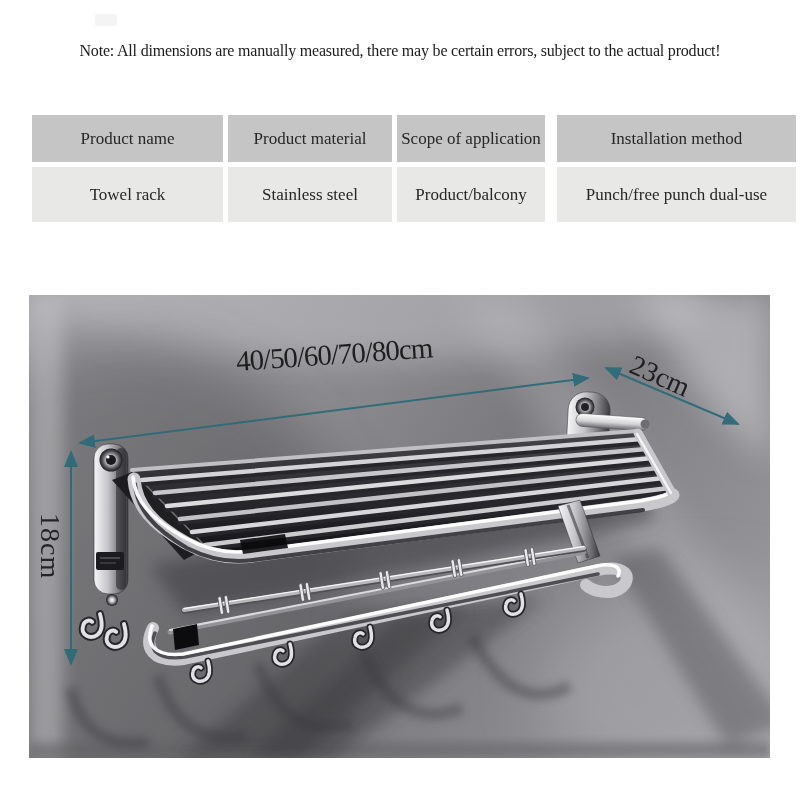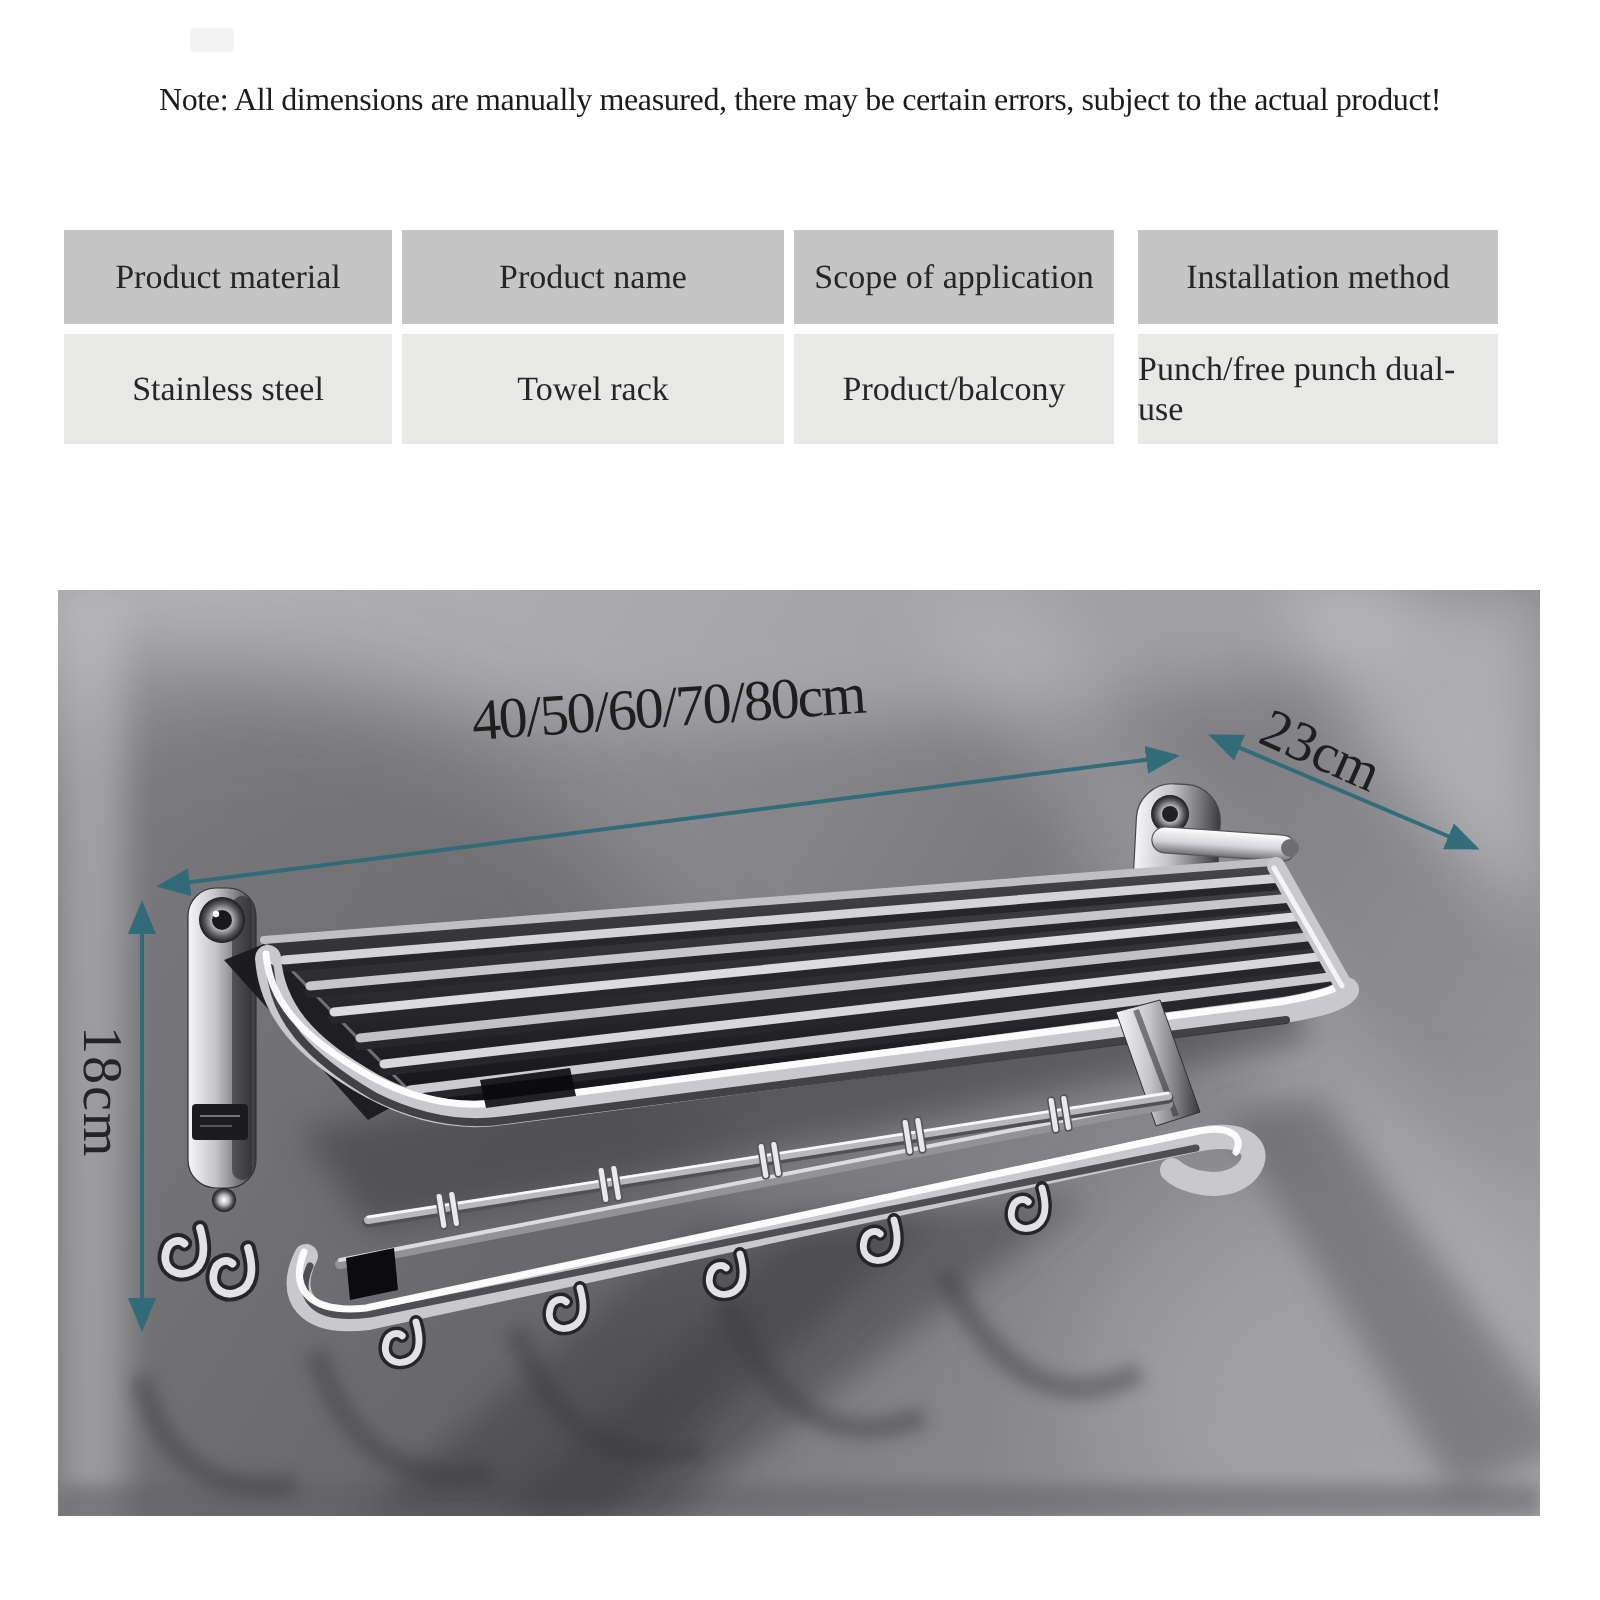--- a/index.html
+++ b/index.html
@@ -8,22 +8,22 @@
   
   #note{position:absolute;left:0;top:42px;width:800px;text-align:center;
         font-size:16px;color:#1b1b1b;letter-spacing:-0.2px;}
   #watermark{position:absolute;left:95px;top:14px;width:22px;height:12px;
         background:#f4f4f4;border-radius:2px;}
   
   #spec{position:absolute;left:32px;top:115px;display:flex;}
   .col{display:flex;flex-direction:column;}
   .col.c1{width:191px;margin-right:5px;}
   .col.c2{width:164px;margin-right:5px;}
-  .col.c3{width:160px;margin-right:12px;}
-  .col.c4{width:180px;}
+  .col.c3{width:148px;margin-right:12px;}
+  .col.c4{width:239px;}
   .hcell{height:47px;margin-bottom:5px;background:#c5c5c5;display:flex;
          align-items:center;justify-content:center;font-size:17px;color:#262626;}
   .vcell{height:55px;background:#e8e8e7;display:flex;align-items:center;
          justify-content:center;font-size:17px;color:#262626;}
   
   #photo{position:absolute;left:29px;top:295px;width:741px;height:463px;overflow:hidden;
          background:#8e8e92;}
   #photo svg{display:block;}
   .dim-label{position:absolute;color:#1e1e1e;white-space:nowrap;}
   #dim-width{left:207px;top:50px;font-size:29px;letter-spacing:-1px;
@@ -36,27 +36,27 @@
 </head>
 <body>
 
 <div id="stage">
 
   <div id="watermark"></div>
 
   <div id="note">Note: All dimensions are manually measured, there may be certain errors, subject to the actual product!</div>
 
   <div id="spec">
+    <div class="col c1">
+      <div class="hcell">Product name</div>
+      <div class="vcell">Towel rack</div>
+    </div>
     <div class="col c2">
       <div class="hcell">Product material</div>
       <div class="vcell">Stainless steel</div>
-    </div>
-    <div class="col c1">
-      <div class="hcell">Product name</div>
-      <div class="vcell">Towel rack</div>
     </div>
     <div class="col c3">
       <div class="hcell">Scope of application</div>
       <div class="vcell">Product/balcony</div>
     </div>
     <div class="col c4">
       <div class="hcell">Installation method</div>
       <div class="vcell">Punch/free punch dual-use</div>
     </div>
   </div>

